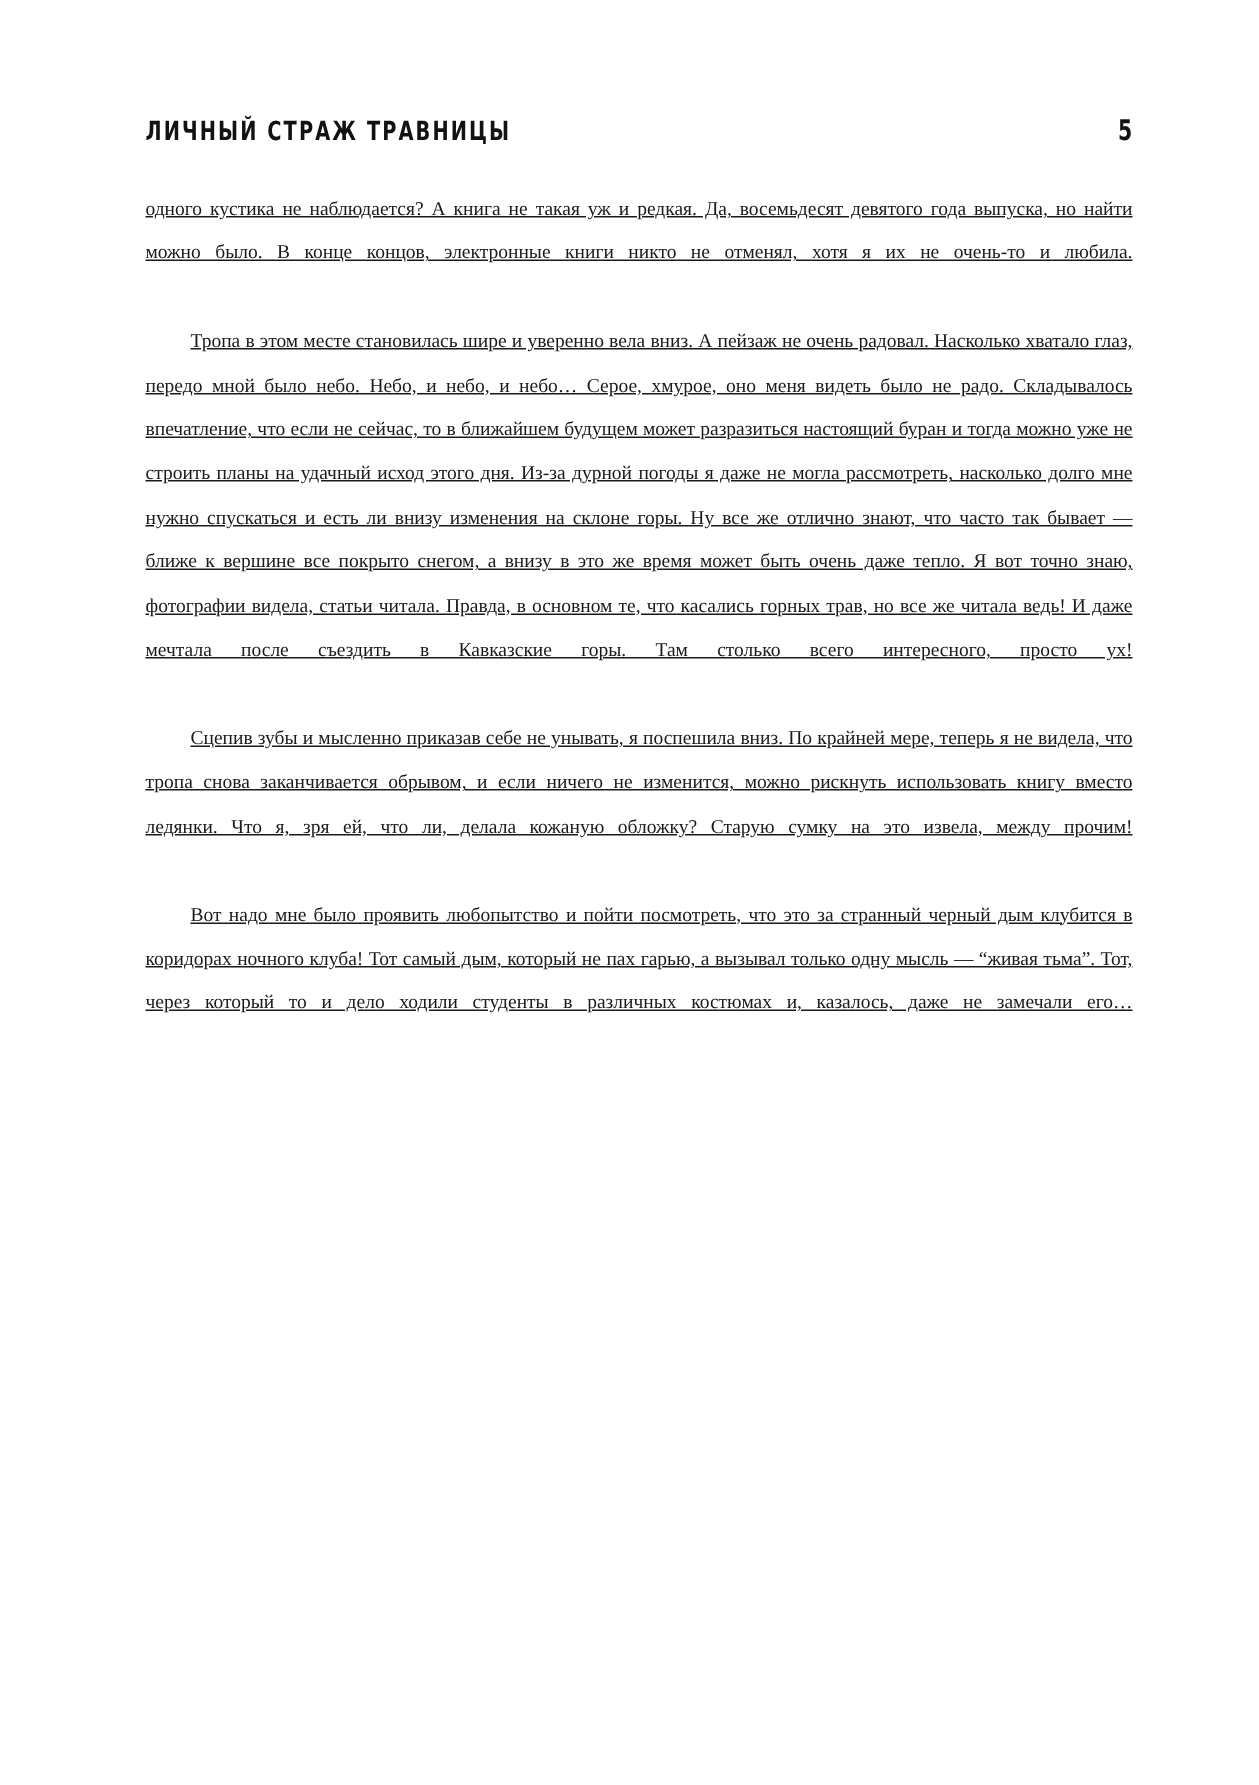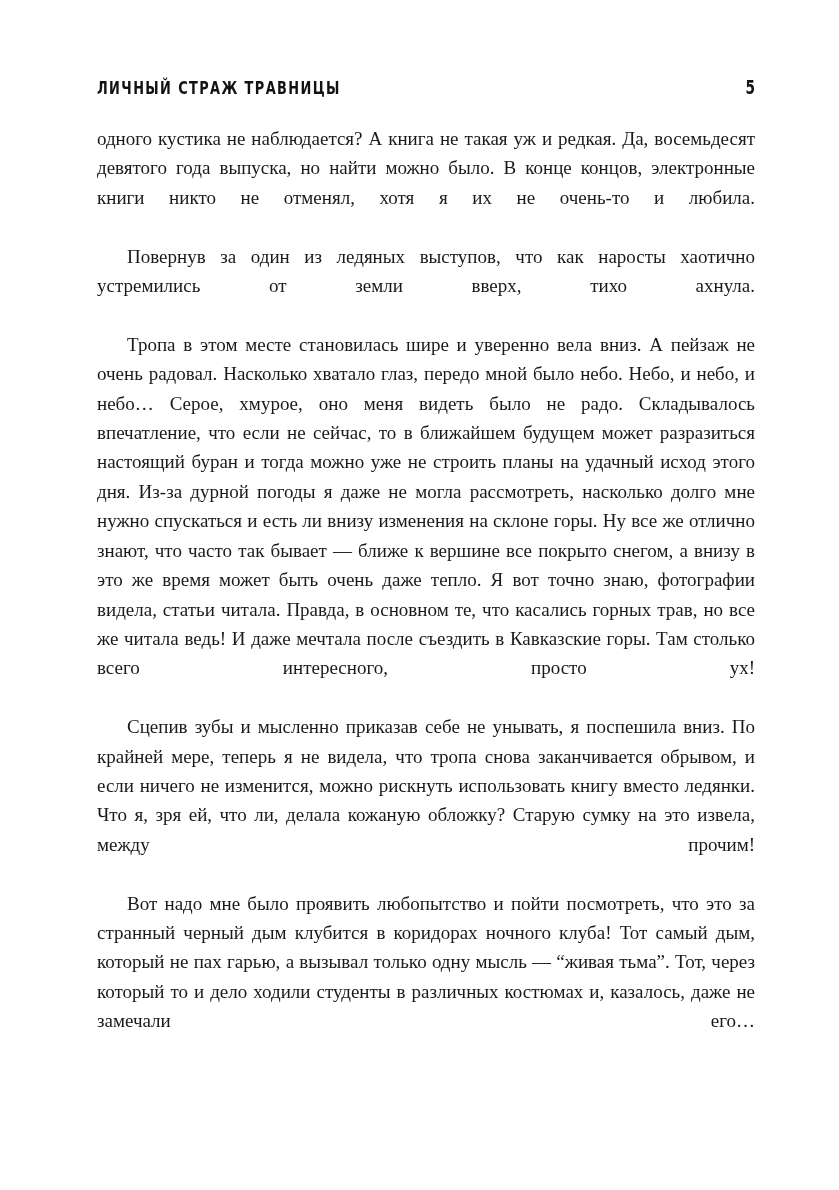--- a/index.html
+++ b/index.html
@@ -67,24 +67,25 @@
     left: 97px;
     top: 124px;
     width: 658px;
   }
 
   p.para {
     margin: 0;
     text-align: justify;
     text-justify: inter-word;
     text-indent: 30px;
-    font-size: 19px;
+    font-size: 13px;
     line-height: 29.4px;
     hyphens: manual;
     word-spacing: 0.1px;
+    text-decoration: underline;
   }
 
   p.para.no-indent {
     text-indent: 0;
   }
 
   
   p.para:after {
     content: "";
     display: inline-block;
@@ -96,20 +97,19 @@
 
 <div class="page">
 
   <div class="running-head">
     <div class="running-head-title">Личный страж травницы</div>
     <div class="running-head-folio">5</div>
   </div>
 
   <div class="text-block">
     <p class="para no-indent">одного кустика не наблюдается? А книга не такая уж и редкая. Да, восемьдесят девятого года выпуска, но найти можно было. В конце концов, электронные книги никто не отменял, хотя я их не очень-то и любила.</p>
-    <p class="para">Повернув за один из ледяных выступов, что как наросты хаотично устремились от земли вверх, тихо ахнула.</p>
     <p class="para">Тропа в этом месте становилась шире и уверенно вела вниз. А пейзаж не очень радовал. Насколько хватало глаз, передо мной было небо. Небо, и небо, и небо… Серое, хмурое, оно меня видеть было не радо. Складывалось впечатление, что если не сейчас, то в ближайшем будущем может разразиться настоящий буран и тогда можно уже не строить планы на удачный исход этого дня. Из-за дурной погоды я даже не могла рассмотреть, насколько долго мне нужно спускаться и есть ли внизу изменения на склоне горы. Ну все же отлично знают, что часто так бывает — ближе к вершине все покрыто снегом, а внизу в это же время может быть очень даже тепло. Я вот точно знаю, фотографии видела, статьи читала. Правда, в основном те, что касались горных трав, но все же читала ведь! И даже мечтала после съездить в Кавказские горы. Там столько всего интересного, просто ух!</p>
     <p class="para">Сцепив зубы и мысленно приказав себе не унывать, я поспешила вниз. По крайней мере, теперь я не видела, что тропа снова заканчивается обрывом, и если ничего не изменится, можно рискнуть использовать книгу вместо ледянки. Что я, зря ей, что ли, делала кожаную обложку? Старую сумку на это извела, между прочим!</p>
     <p class="para">Вот надо мне было проявить любопытство и пойти посмотреть, что это за странный черный дым клубится в коридорах ночного клуба! Тот самый дым, который не пах гарью, а вызывал только одну мысль — “живая тьма”. Тот, через который то и дело ходили студенты в различных костюмах и, казалось, даже не замечали его…</p>
 
   </div>
 
 </div>
 
 </body></html>

